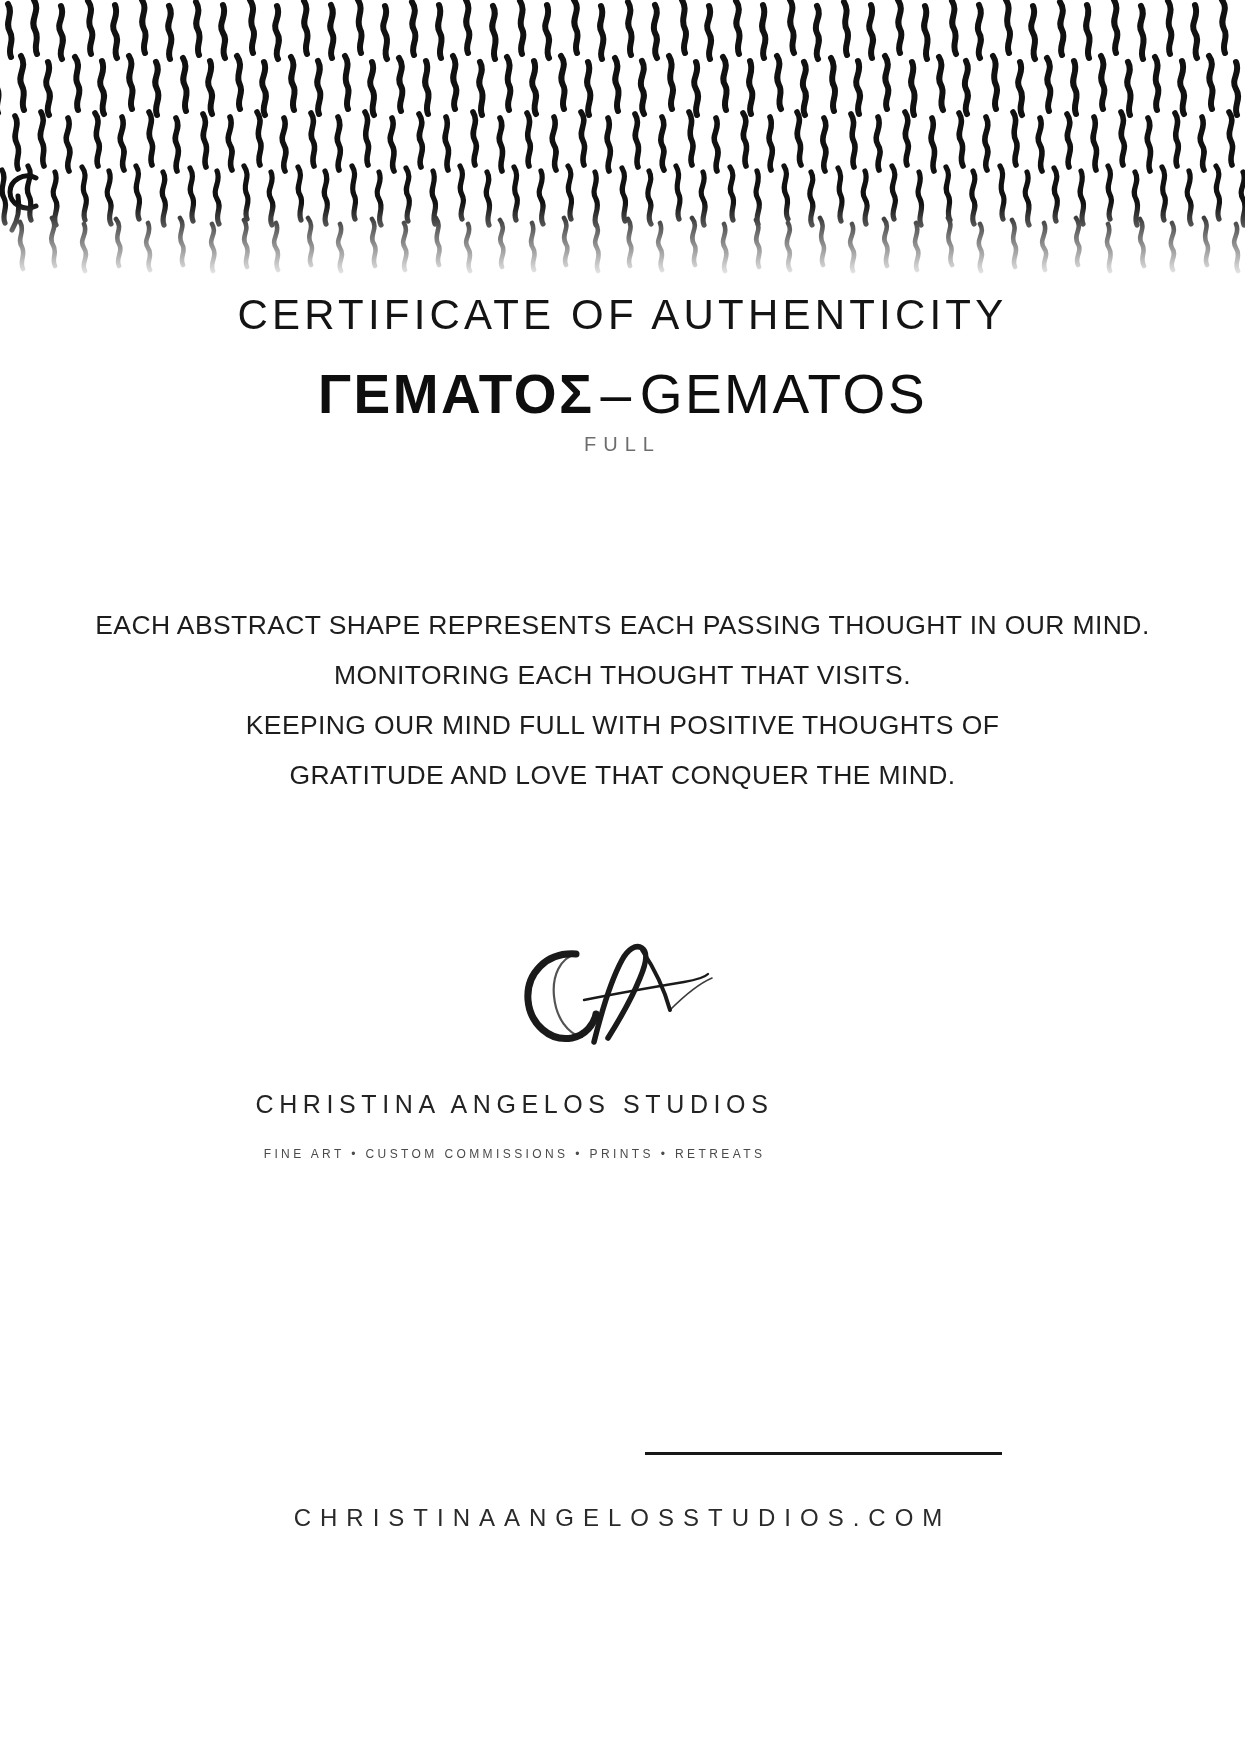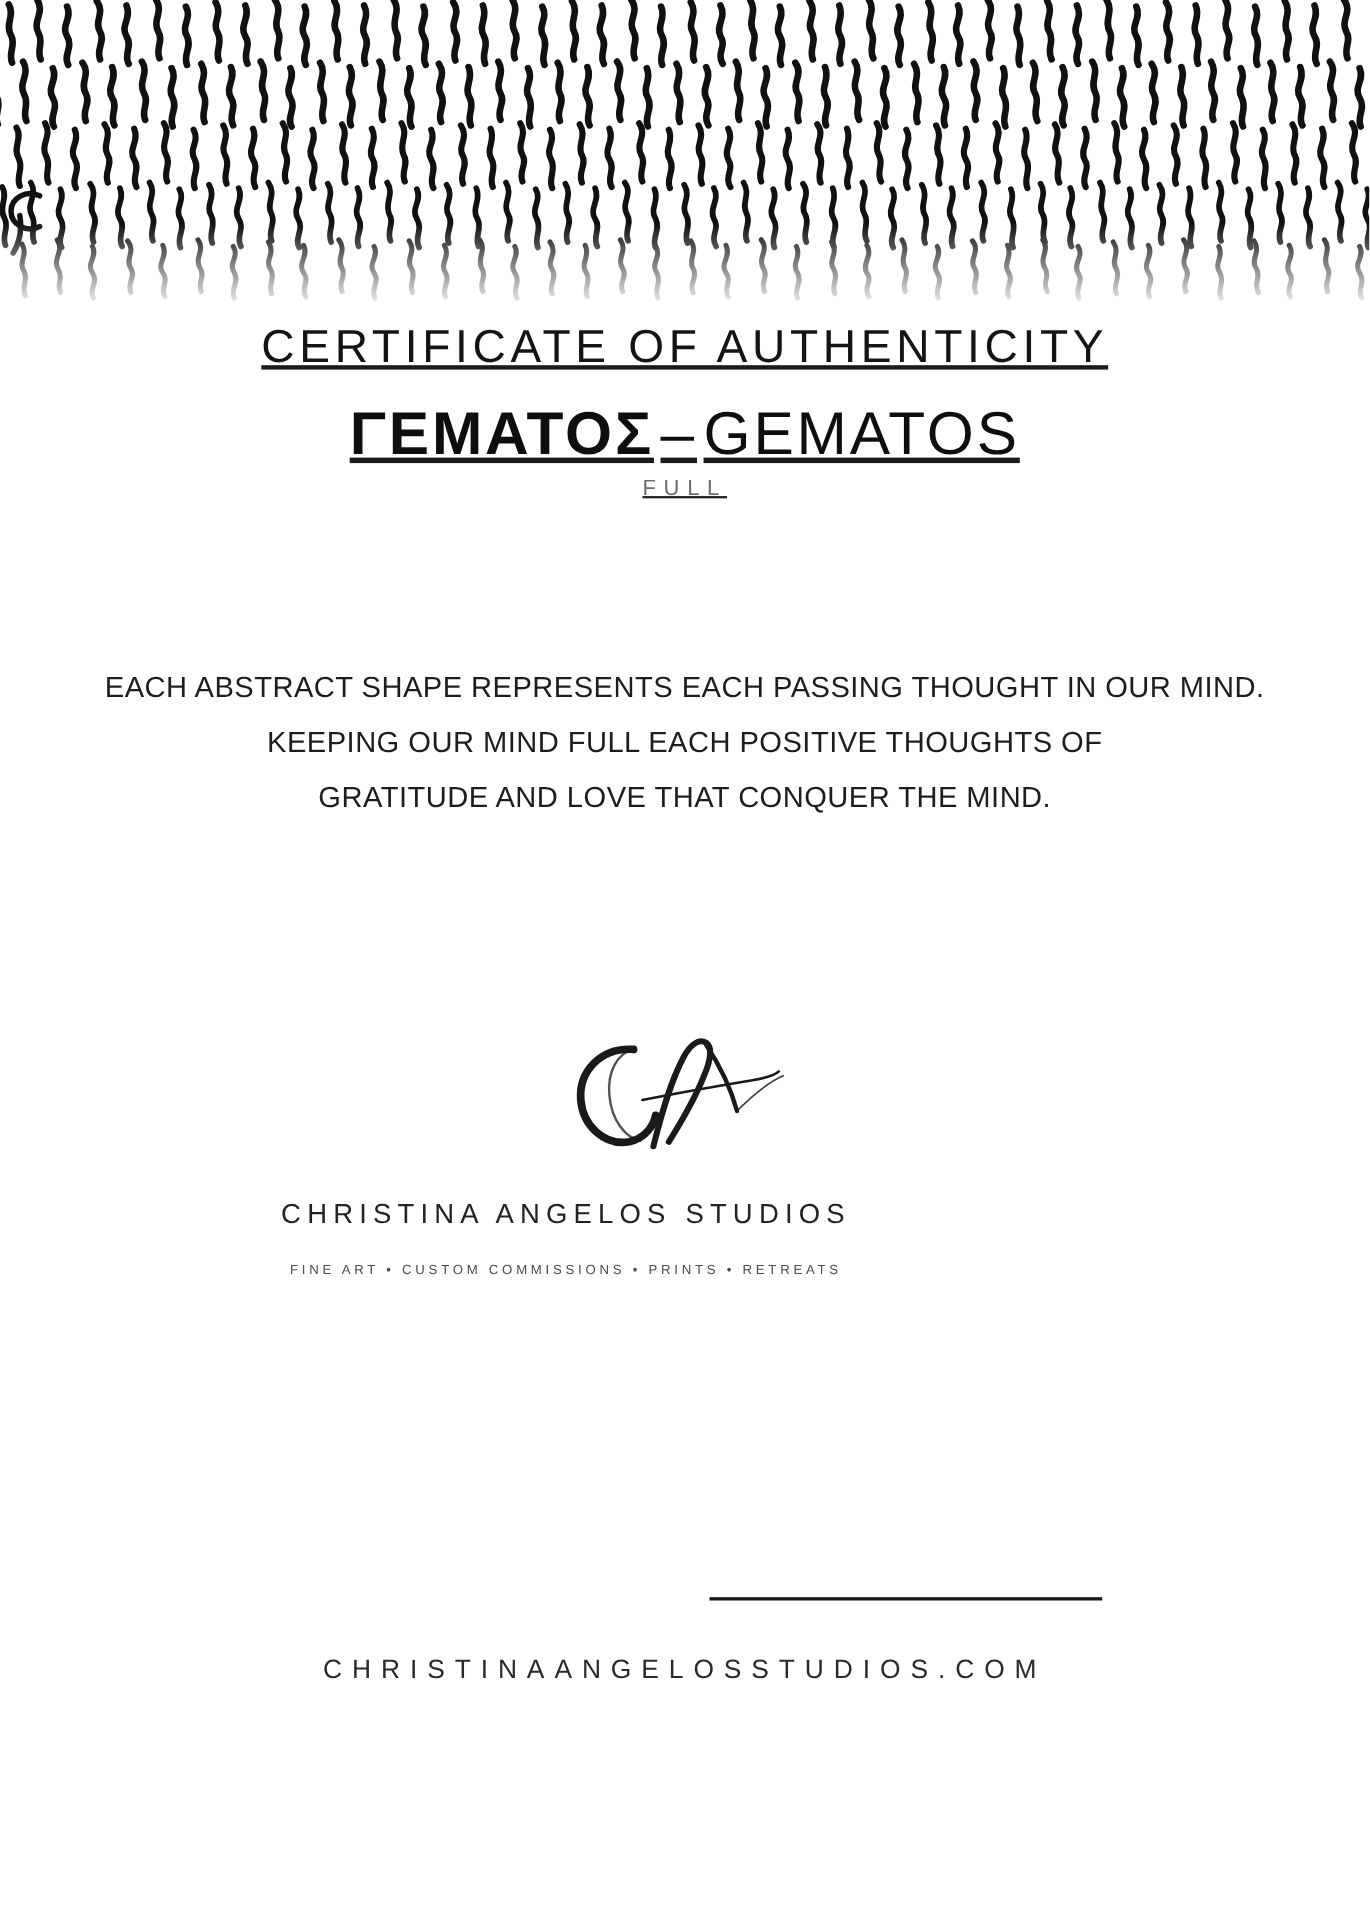--- a/index.html
+++ b/index.html
@@ -31,21 +31,20 @@
     height: 282px;
   }
 
   
   .cert-block {
     position: absolute;
     top: 292px;
     left: 0;
     width: 1245px;
     text-align: center;
-    text-decoration: underline;
   }
   .cert-title {
     font-size: 42px;
     letter-spacing: 4.2px;
     font-weight: 300;
     color: #141414;
     line-height: 1.1;
     white-space: nowrap;
   }
   .cert-subtitle {
@@ -432,21 +431,22 @@
 <div class="cert-block">
   <div class="cert-title">CERTIFICATE OF AUTHENTICITY</div>
   <div class="artwork-title">
     <span class="greek">ΓΕΜΑΤΟΣ</span><span class="dash">–</span><span class="latin">GEMATOS</span>
   </div>
   <div class="artwork-subname">FULL</div>
 </div>
 
 <div class="description">
   <span class="line">EACH ABSTRACT SHAPE REPRESENTS EACH PASSING THOUGHT IN OUR MIND.</span>
-  <span class="line">KEEPING OUR MIND FULL EACH POSITIVE THOUGHTS OF</span>
+  <span class="line">MONITORING EACH THOUGHT THAT VISITS.</span>
+  <span class="line">KEEPING OUR MIND FULL WITH POSITIVE THOUGHTS OF</span>
   <span class="line">GRATITUDE AND LOVE THAT CONQUER THE MIND.</span>
 </div>
 
 <div class="signature">
   <svg width="250" height="120" viewBox="0 0 250 120" xmlns="http://www.w3.org/2000/svg" aria-hidden="true">
     <g fill="none" stroke="#1a1a1a" stroke-linecap="round" stroke-linejoin="round">
 
       <path d="M78,16 C48,14 28,36 30,62 C32,86 52,104 74,100 C88,97 96,86 98,76" stroke-width="7"></path>
       <path d="M78,16 C62,20 54,38 56,58 C58,80 70,96 84,99" stroke-width="2.2" opacity="0.75"></path>
 

